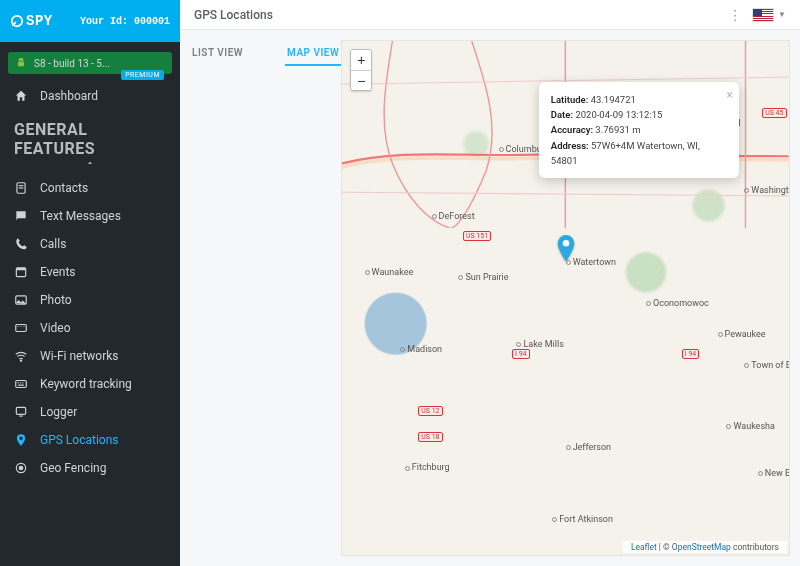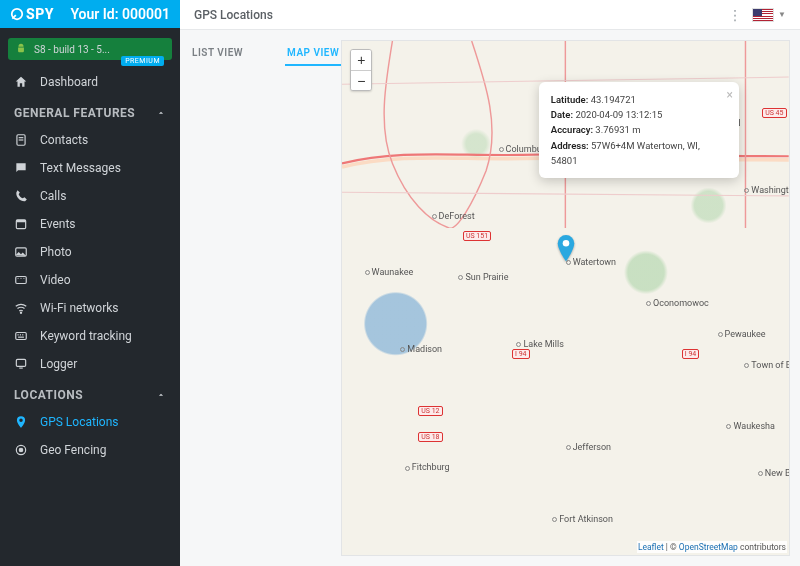--- a/index.html
+++ b/index.html
@@ -1,28 +1,28 @@
 <!DOCTYPE html>
 <html><head>
 <meta charset="utf-8">
 <style>
   * { box-sizing: border-box; margin: 0; padding: 0; }
   html, body { width: 800px; height: 566px; font-family: -apple-system, BlinkMacSystemFont, "Segoe UI", Roboto, Arial, sans-serif; overflow: hidden; background: #fff; }
   .app { display: flex; width: 800px; height: 566px; }
   
   .sidebar { width: 180px; background: #23282d; color: #cfd3d7; display: flex; flex-direction: column; font-size: 11px; }
-  .brandbar { display: flex; align-items: center; justify-content: space-between; height: 28px; padding: 0 10px; background: #00adef; color: #fff; }
+  .brandbar { display: flex; align-items: center; justify-content: space-between; height: 42px; padding: 0 10px; background: #00adef; color: #fff; font-family: Liberation Mono, monospace; }
   .brand { font-weight: 800; font-size: 14px; letter-spacing: .5px; display: flex; align-items: center; gap: 2px; }
   .brand svg { vertical-align: middle; }
-  .yourid { font-size: 14px; font-weight: 600; }
+  .yourid { font-size: 10px; font-weight: 600; }
   .device-pill { margin: 10px 8px 8px 8px; background: #15803d; border-radius: 3px; height: 22px; display: flex; align-items: center; padding: 0 8px; gap: 8px; font-size: 10px; color: #d0d4d8; position: relative; }
   .device-pill .premium { background: #00adef; color: #fff; font-size: 7px; padding: 1px 4px; border-radius: 2px; margin-left: auto; letter-spacing: .5px; margin-top: 24px; }
   .menu { flex: 1; overflow-y: auto; padding-bottom: 20px; }
   .menu::-webkit-scrollbar { width: 0; }
-  .section-header { display: flex; align-items: center; justify-content: space-between; padding: 10px 14px 6px 14px; font-size: 12px; font-weight: 700; letter-spacing: .5px; color: #b8bcc0; }
+  .section-header { display: flex; align-items: center; justify-content: space-between; padding: 10px 14px 6px 14px; font-size: 16px; font-weight: 700; letter-spacing: .5px; color: #b8bcc0; flex-direction: column; }
   .chev { width: 10px; height: 10px; }
   .item { display: flex; align-items: center; gap: 12px; padding: 7px 14px; font-size: 12px; color: #d0d4d8; cursor: pointer; }
   .item.active { color: #1fb6ff; }
   .item .ic { width: 14px; height: 14px; display: inline-flex; align-items: center; justify-content: center; }
   .item .ic svg { width: 14px; height: 14px; }
   
   .main { flex: 1; display: flex; flex-direction: column; background: #f6f7f8; min-width: 0; }
   .topbar { height: 30px; background: #fff; border-bottom: 1px solid #e6e8ea; display: flex; align-items: center; padding: 0 14px; gap: 10px; }
   .page-title { font-size: 12px; color: #5a5f64; font-weight: 500; }
   .topbar .spacer { flex: 1; }
@@ -55,21 +55,21 @@
   .shield.blue { border-color:#d33; background:#fdebeb; }
   .zoom { position:absolute; left:8px; top:8px; width:22px; background:#fff; border:1px solid #bbb; border-radius:3px; overflow:hidden; box-shadow:0 1px 2px rgba(0,0,0,.15);}
   .zoom button { display:block; width:100%; height:20px; border:0; background:#fff; font-size:14px; line-height:18px; color:#333; cursor:pointer; }
   .zoom button + button { border-top:1px solid #ccc; }
   .marker { position:absolute; left:50%; top:44%; transform:translate(-50%,-100%); }
   .marker svg { filter: drop-shadow(0 1px 1px rgba(0,0,0,.3)); }
   .popup { position:absolute; left:44%; top:8%; width:200px; background:#fff; border-radius:6px; box-shadow:0 3px 12px rgba(0,0,0,.2); padding:10px 12px 10px 12px; font-size:9.5px; color:#444; line-height:1.6; }
   .popup .close { position:absolute; right:6px; top:4px; color:#bbb; font-size:12px; cursor:pointer; }
   .popup .row b { color:#222; font-weight:600; }
   .popup::after { content:""; position:absolute; left:40%; bottom:-8px; border:8px solid transparent; border-top-color:#fff; transform:translateX(-50%);}
-  .attribution { position:absolute; right:2px; bottom:2px; font-size:8.5px; background:rgba(255,255,255,.85); padding:1px 1px; color:#555; }
+  .attribution { position:absolute; right:2px; bottom:2px; font-size:8.5px; background:rgba(255,255,255,.85); padding:1px 8px; color:#555; }
   .attribution a { color:#1a6fb3; text-decoration:none; }
 </style>
 </head>
 <body>
 
 <div class="app">
 
   <aside class="sidebar">
     <div class="brandbar">
       <span class="brand">
@@ -192,26 +192,20 @@
       <div class="item">
           <span class="ic">
             <svg viewBox="0 0 24 24" fill="#cfd3d7">
               <rect x="4" y="4" width="16" height="12" rx="2" fill="none" stroke="#cfd3d7" stroke-width="2"></rect>
               <rect x="9" y="18" width="6" height="2"></rect>
             </svg>
           </span>
           <span>Logger</span>
         </div>
 
-      <div class="section-header">
-        <span>LOCATIONS</span>
-        <svg class="chev" viewBox="0 0 24 24" fill="#cfd3d7">
-            <path d="M7 14l5-5 5 5z"></path>
-          </svg>
-      </div>
       <div class="item active">
           <span class="ic">
             <svg viewBox="0 0 24 24" fill="#1fb6ff">
               <path d="M12 2a7 7 0 017 7c0 5-7 13-7 13S5 14 5 9a7 7 0 017-7zm0 4a3 3 0 100 6 3 3 0 000-6z"></path>
             </svg>
           </span>
           <span>GPS Locations</span>
         </div>
       <div class="item">
           <span class="ic">

